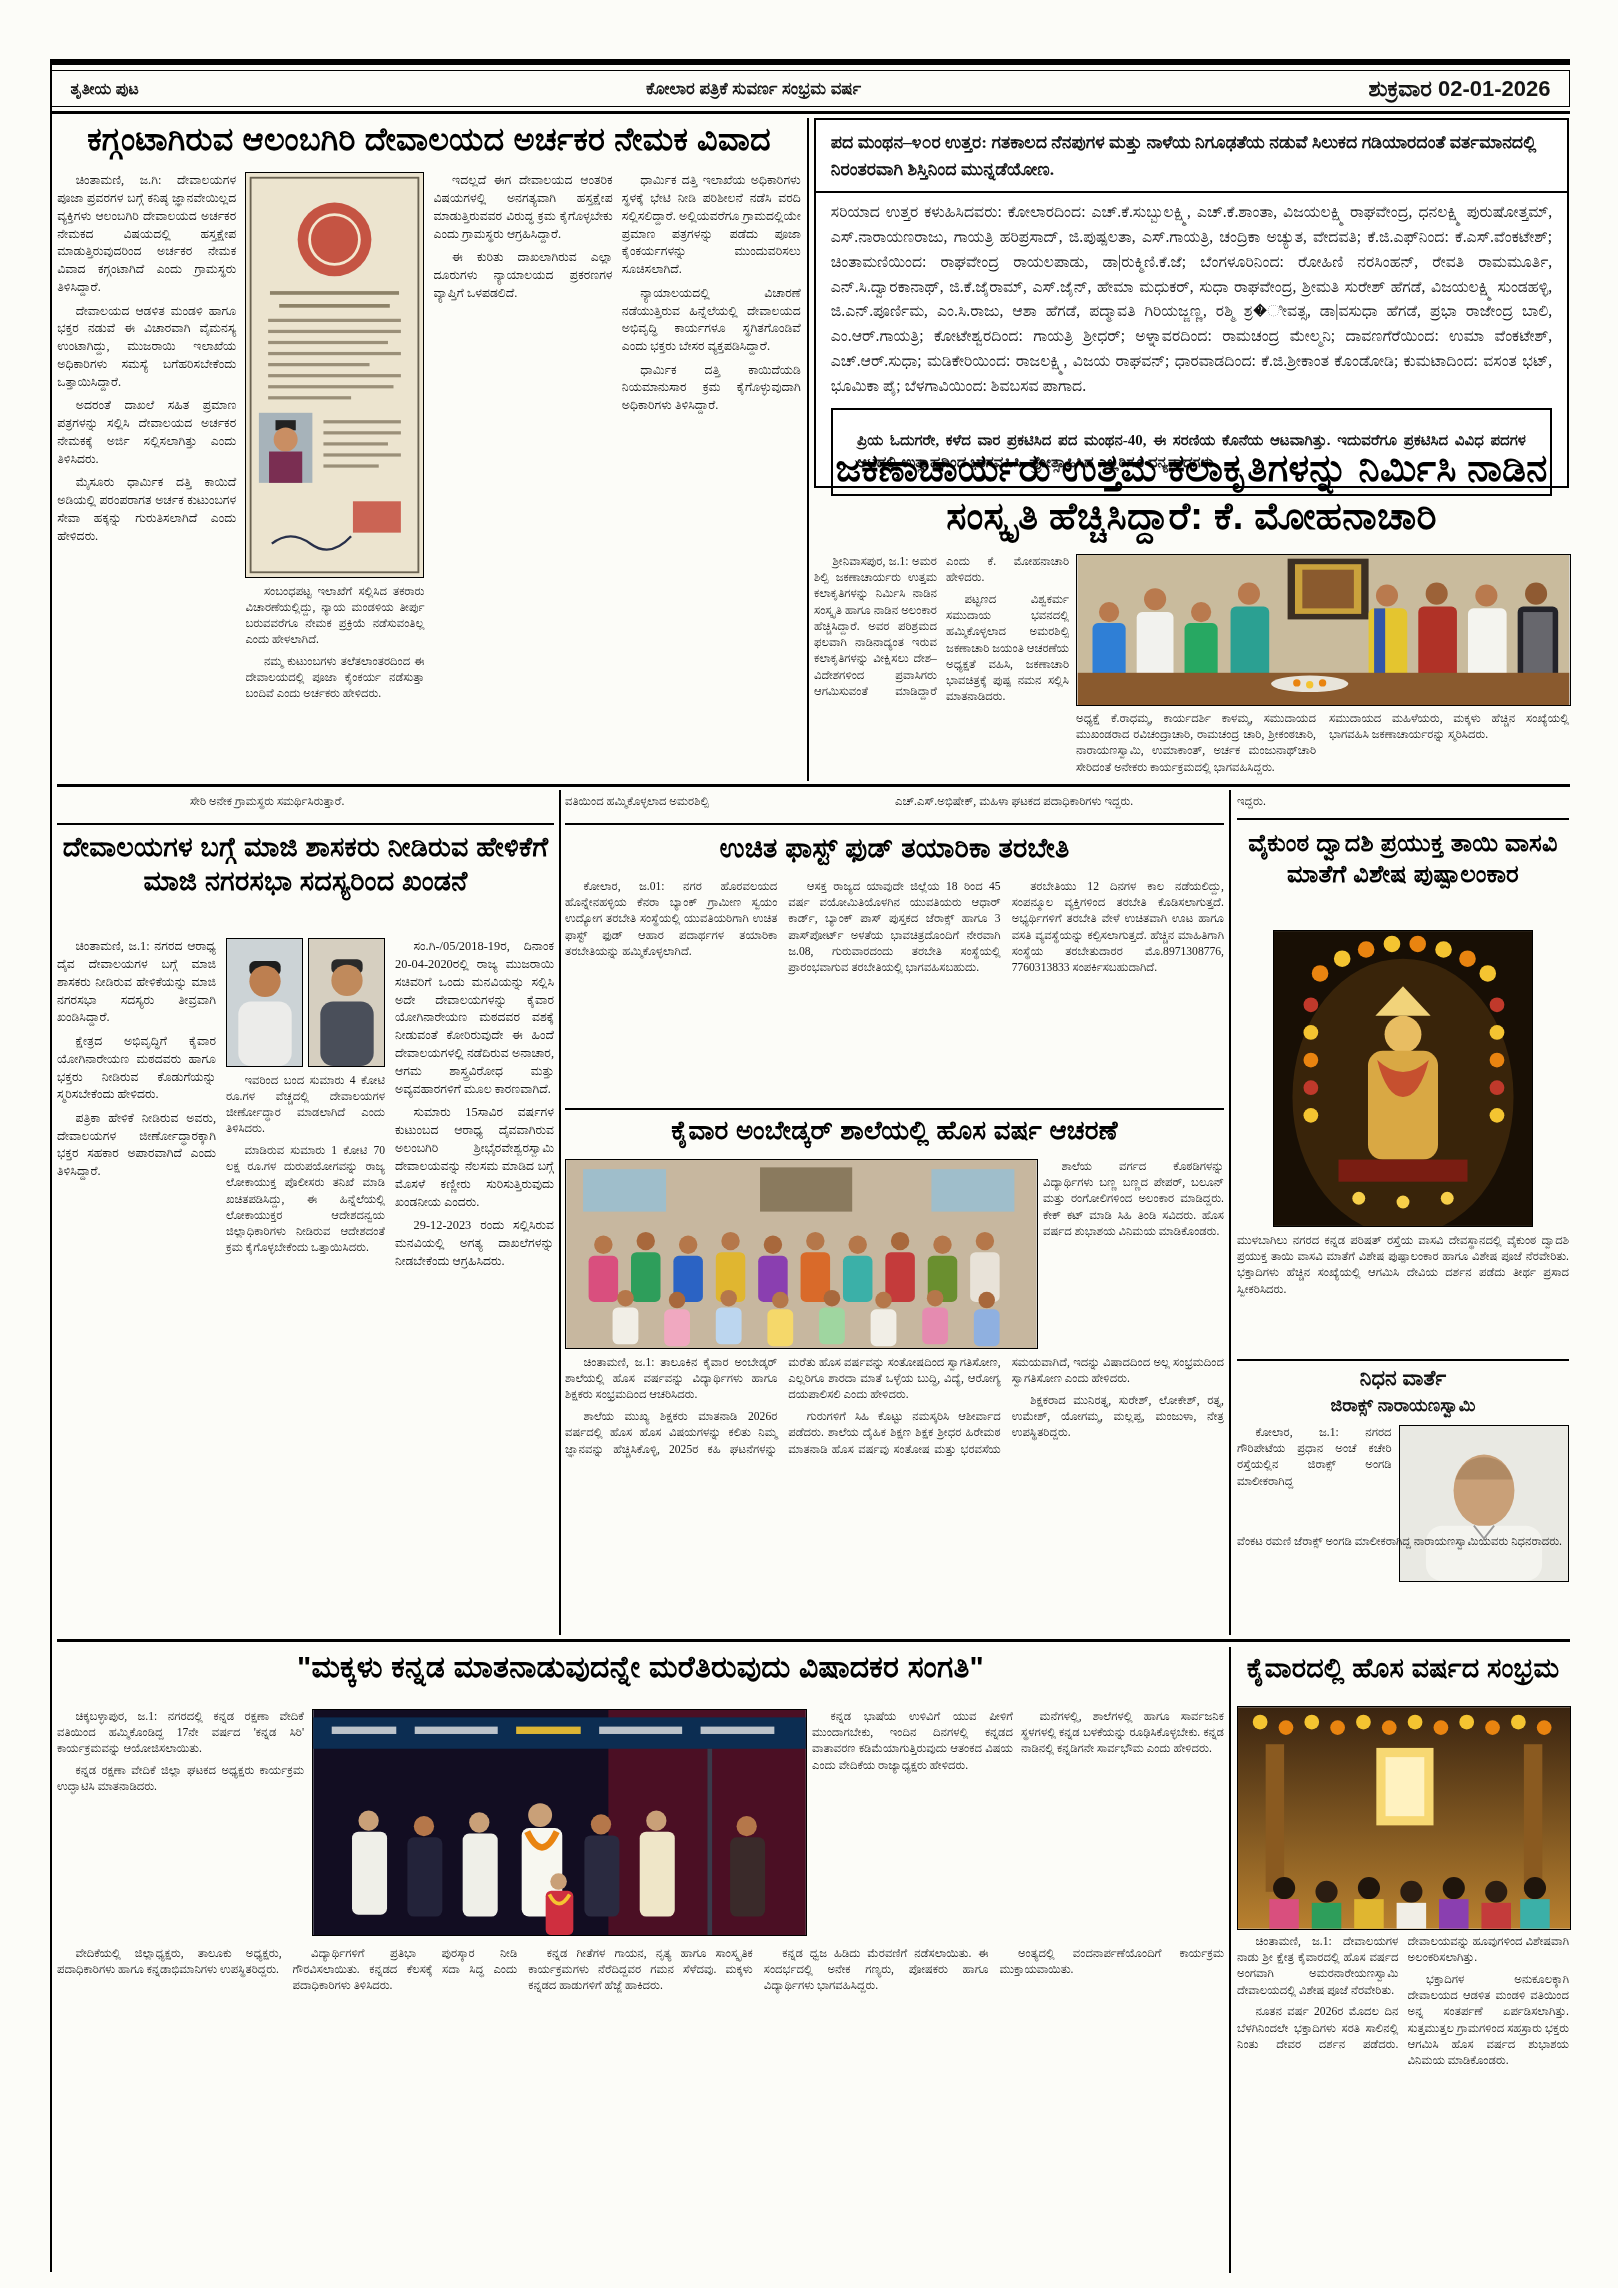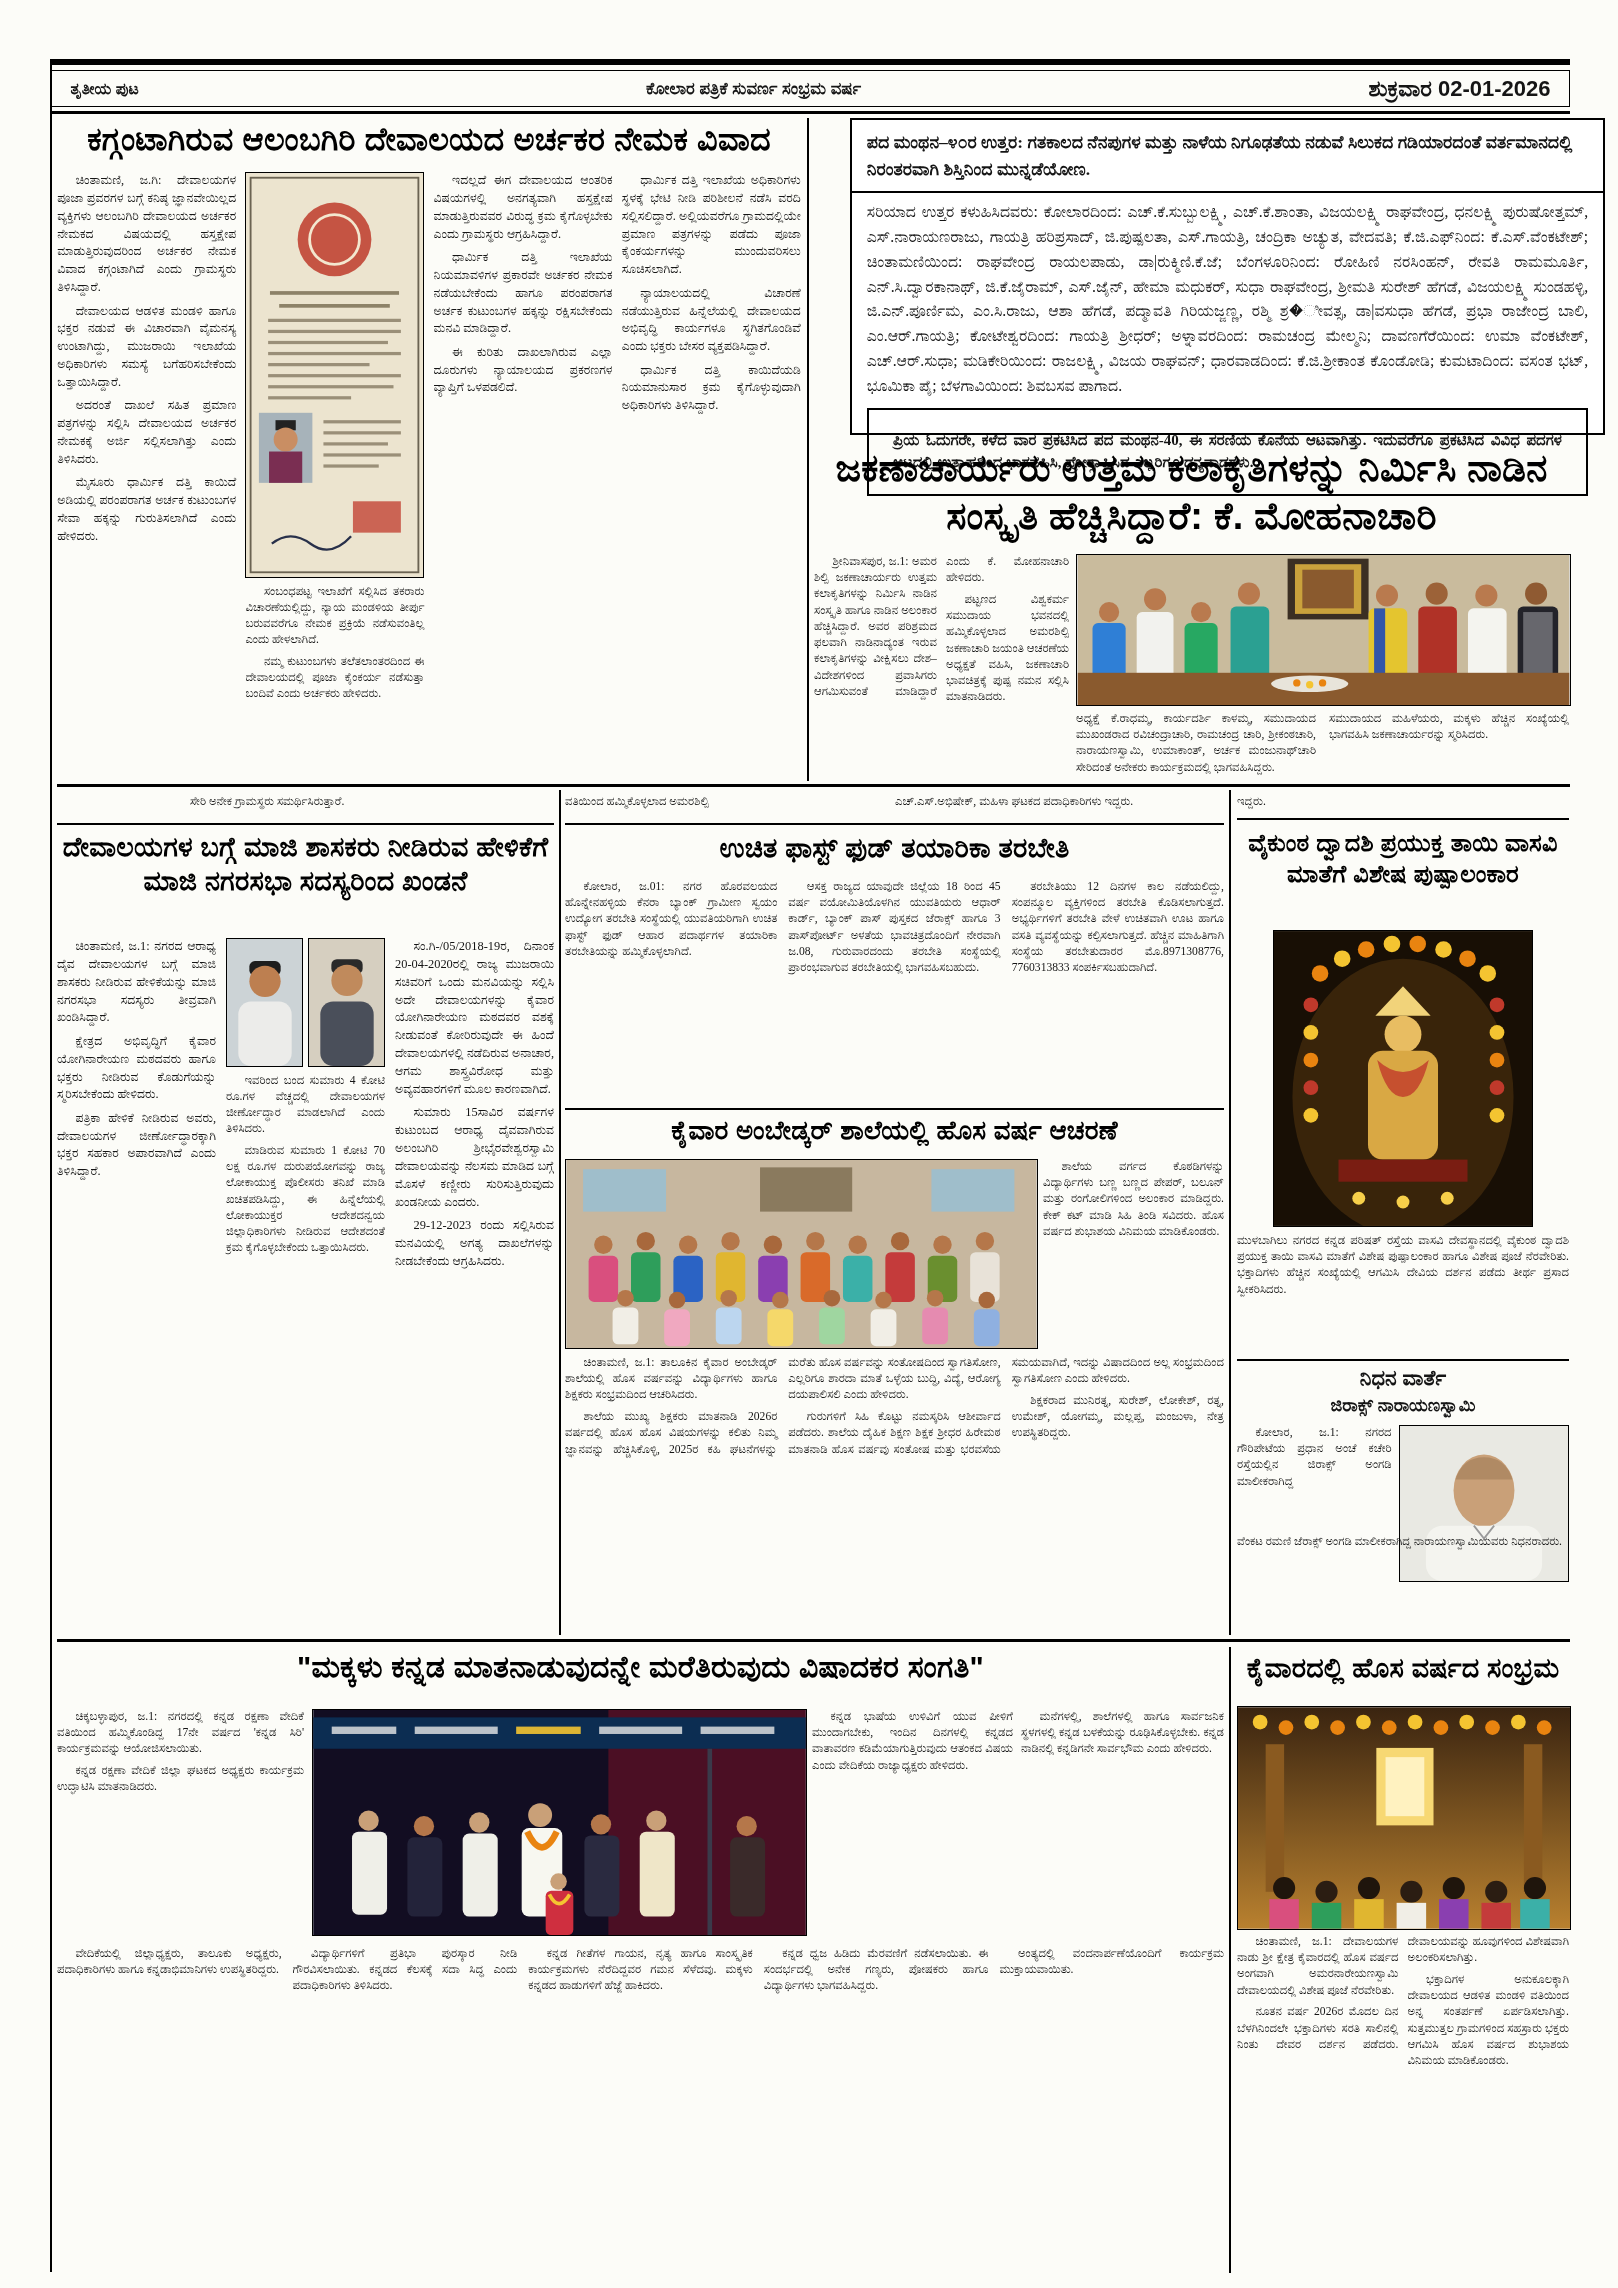--- a/index.html
+++ b/index.html
@@ -74,33 +74,32 @@
           <path d="M28 402 q20 -16 42 0 t44 -8" stroke="#28304a" fill="none" stroke-width="2.5"></path>
         </svg>
       </div>
       <div class="bt small">
           <p>ಸಂಬಂಧಪಟ್ಟ ಇಲಾಖೆಗೆ ಸಲ್ಲಿಸಿದ ತಕರಾರು ವಿಚಾರಣೆಯಲ್ಲಿದ್ದು, ನ್ಯಾಯ ಮಂಡಳಿಯ ತೀರ್ಪು ಬರುವವರೆಗೂ ನೇಮಕ ಪ್ರಕ್ರಿಯೆ ನಡೆಸುವಂತಿಲ್ಲ ಎಂದು ಹೇಳಲಾಗಿದೆ.</p>
           <p>ನಮ್ಮ ಕುಟುಂಬಗಳು ತಲೆತಲಾಂತರದಿಂದ ಈ ದೇವಾಲಯದಲ್ಲಿ ಪೂಜಾ ಕೈಂಕರ್ಯ ನಡೆಸುತ್ತಾ ಬಂದಿವೆ ಎಂದು ಅರ್ಚಕರು ಹೇಳಿದರು.</p>
         </div>
     </div>
     <div class="bt" style="width:179px;">
         <p>ಇದಲ್ಲದೆ ಈಗ ದೇವಾಲಯದ ಆಂತರಿಕ ವಿಷಯಗಳಲ್ಲಿ ಅನಗತ್ಯವಾಗಿ ಹಸ್ತಕ್ಷೇಪ ಮಾಡುತ್ತಿರುವವರ ವಿರುದ್ಧ ಕ್ರಮ ಕೈಗೊಳ್ಳಬೇಕು ಎಂದು ಗ್ರಾಮಸ್ಥರು ಆಗ್ರಹಿಸಿದ್ದಾರೆ.</p>
-        <p>ಧಾರ್ಮಿಕ ದತ್ತಿ ಇಲಾಖೆಯ ನಿಯಮಾವಳಿಗಳ ಪ್ರಕಾರವೇ ಅರ್ಚಕರ ನೇಮಕ ನಡೆಯಬೇಕೆಂದು ಹಾಗೂ ಪರಂಪರಾಗತ ಅರ್ಚಕ ಕುಟುಂಬಗಳ ಹಕ್ಕನ್ನು ರಕ್ಷಿಸಬೇಕೆಂದು ಮನವಿ ಮಾಡಿದ್ದಾರೆ.</p>
         <p>ಈ ಕುರಿತು ದಾಖಲಾಗಿರುವ ಎಲ್ಲಾ ದೂರುಗಳು ನ್ಯಾಯಾಲಯದ ಪ್ರಕರಣಗಳ ವ್ಯಾಪ್ತಿಗೆ ಒಳಪಡಲಿದೆ.</p>
       </div>
     <div class="bt" style="width:179px;">
         <p>ಧಾರ್ಮಿಕ ದತ್ತಿ ಇಲಾಖೆಯ ಅಧಿಕಾರಿಗಳು ಸ್ಥಳಕ್ಕೆ ಭೇಟಿ ನೀಡಿ ಪರಿಶೀಲನೆ ನಡೆಸಿ ವರದಿ ಸಲ್ಲಿಸಲಿದ್ದಾರೆ. ಅಲ್ಲಿಯವರೆಗೂ ಗ್ರಾಮದಲ್ಲಿಯೇ ಪ್ರಮಾಣ ಪತ್ರಗಳನ್ನು ಪಡೆದು ಪೂಜಾ ಕೈಂಕರ್ಯಗಳನ್ನು ಮುಂದುವರಿಸಲು ಸೂಚಿಸಲಾಗಿದೆ.</p>
         <p>ನ್ಯಾಯಾಲಯದಲ್ಲಿ ವಿಚಾರಣೆ ನಡೆಯುತ್ತಿರುವ ಹಿನ್ನೆಲೆಯಲ್ಲಿ ದೇವಾಲಯದ ಅಭಿವೃದ್ಧಿ ಕಾರ್ಯಗಳೂ ಸ್ಥಗಿತಗೊಂಡಿವೆ ಎಂದು ಭಕ್ತರು ಬೇಸರ ವ್ಯಕ್ತಪಡಿಸಿದ್ದಾರೆ.</p>
         <p>ಧಾರ್ಮಿಕ ದತ್ತಿ ಕಾಯಿದೆಯಡಿ ನಿಯಮಾನುಸಾರ ಕ್ರಮ ಕೈಗೊಳ್ಳುವುದಾಗಿ ಅಧಿಕಾರಿಗಳು ತಿಳಿಸಿದ್ದಾರೆ.</p>
       </div>
   </div>
 
   <div class="abs rule" style="left:807px;top:118px;width:1.8px;height:663px;"></div>
 
-  <div class="abs pada-box" style="left:850px;top:118px;width:755px;height:317px;">
+  <div class="abs pada-box" style="left:814px;top:118px;width:755px;height:370px;">
     <p class="pada-ans">ಪದ ಮಂಥನ–೪೦ರ ಉತ್ತರ: ಗತಕಾಲದ ನೆನಪುಗಳ ಮತ್ತು ನಾಳೆಯ ನಿಗೂಢತೆಯ ನಡುವೆ ಸಿಲುಕದ ಗಡಿಯಾರದಂತೆ ವರ್ತಮಾನದಲ್ಲಿ ನಿರಂತರವಾಗಿ ಶಿಸ್ತಿನಿಂದ ಮುನ್ನಡೆಯೋಣ.</p>
     <div style="border-top:2.3px solid #000;margin:7.4px -14.8px 7.4px;"></div>
     <p class="pada-names">ಸರಿಯಾದ ಉತ್ತರ ಕಳುಹಿಸಿದವರು: ಕೋಲಾರದಿಂದ: ಎಚ್.ಕೆ.ಸುಬ್ಬುಲಕ್ಷ್ಮಿ, ಎಚ್.ಕೆ.ಶಾಂತಾ, ವಿಜಯಲಕ್ಷ್ಮಿ ರಾಘವೇಂದ್ರ, ಧನಲಕ್ಷ್ಮಿ ಪುರುಷೋತ್ತಮ್, ಎಸ್.ನಾರಾಯಣರಾಜು, ಗಾಯತ್ರಿ ಹರಿಪ್ರಸಾದ್, ಜಿ.ಪುಷ್ಪಲತಾ, ಎಸ್.ಗಾಯತ್ರಿ, ಚಂದ್ರಿಕಾ ಅಚ್ಯುತ, ವೇದವತಿ; ಕೆ.ಜಿ.ಎಫ್‌ನಿಂದ: ಕೆ.ಎಸ್.ವೆಂಕಟೇಶ್; ಚಿಂತಾಮಣಿಯಿಂದ: ರಾಘವೇಂದ್ರ ರಾಯಲಪಾಡು, ಡಾ|ರುಕ್ಮಿಣಿ.ಕೆ.ಜೆ; ಬೆಂಗಳೂರಿನಿಂದ: ರೋಹಿಣಿ ನರಸಿಂಹನ್, ರೇವತಿ ರಾಮಮೂರ್ತಿ, ಎನ್.ಸಿ.ದ್ವಾರಕಾನಾಥ್, ಜಿ.ಕೆ.ಜೈರಾಮ್, ಎಸ್.ಜೈನ್, ಹೇಮಾ ಮಧುಕರ್, ಸುಧಾ ರಾಘವೇಂದ್ರ, ಶ್ರೀಮತಿ ಸುರೇಶ್ ಹೆಗಡೆ, ವಿಜಯಲಕ್ಷ್ಮಿ ಸುಂಡಹಳ್ಳಿ, ಜಿ.ಎನ್.ಪೂರ್ಣಿಮ, ಎಂ.ಸಿ.ರಾಜು, ಆಶಾ ಹೆಗಡೆ, ಪದ್ಮಾವತಿ ಗಿರಿಯಜ್ಜಣ್ಣ, ರಶ್ಮಿ ಶ್ರ�ೀವತ್ಸ, ಡಾ|ವಸುಧಾ ಹೆಗಡೆ, ಪ್ರಭಾ ರಾಜೇಂದ್ರ ಬಾಲಿ, ಎಂ.ಆರ್.ಗಾಯತ್ರಿ; ಕೋಟೇಶ್ವರದಿಂದ: ಗಾಯತ್ರಿ ಶ್ರೀಧರ್; ಅಳ್ನಾವರದಿಂದ: ರಾಮಚಂದ್ರ ಮೇಲ್ಮನಿ; ದಾವಣಗೆರೆಯಿಂದ: ಉಮಾ ವೆಂಕಟೇಶ್, ಎಚ್.ಆರ್.ಸುಧಾ; ಮಡಿಕೇರಿಯಿಂದ: ರಾಜಲಕ್ಷ್ಮಿ, ವಿಜಯ ರಾಘವನ್; ಧಾರವಾಡದಿಂದ: ಕೆ.ಜಿ.ಶ್ರೀಕಾಂತ ಕೊಂಡೋಡಿ; ಕುಮಟಾದಿಂದ: ವಸಂತ ಭಟ್, ಭೂಮಿಕಾ ಪೈ; ಬೆಳಗಾವಿಯಿಂದ: ಶಿವಬಸವ ಪಾಗಾದ.</p>
     <div class="pada-thanks">
       <p>ಪ್ರಿಯ ಓದುಗರೇ, ಕಳೆದ ವಾರ ಪ್ರಕಟಿಸಿದ ಪದ ಮಂಥನ-40, ಈ ಸರಣಿಯ ಕೊನೆಯ ಆಟವಾಗಿತ್ತು. ಇದುವರೆಗೂ ಪ್ರಕಟಿಸಿದ ವಿವಿಧ ಪದಗಳ ಆಟದಲ್ಲಿ ಉತ್ಸಾಹದಿಂದ ಭಾಗವಹಿಸಿ, ಪ್ರೋತ್ಸಾಹಿಸಿದ ಎಲ್ಲರಿಗೂ ಧನ್ಯವಾದಗಳು.</p>
     </div>
   </div>
 
   <div class="abs hl" style="left:814px;top:445px;width:755px;font-size:38px;line-height:1.25;">ಜಕಣಾಚಾರ್ಯರು ಉತ್ತಮ ಕಲಾಕೃತಿಗಳನ್ನು ನಿರ್ಮಿಸಿ ನಾಡಿನ ಸಂಸ್ಕೃತಿ ಹೆಚ್ಚಿಸಿದ್ದಾರೆ: ಕೆ. ಮೋಹನಾಚಾರಿ</div>
   <div class="abs bt small" style="left:814px;top:554px;width:255px;height:223px;column-count:2;column-gap:9.2px;overflow:hidden;">

